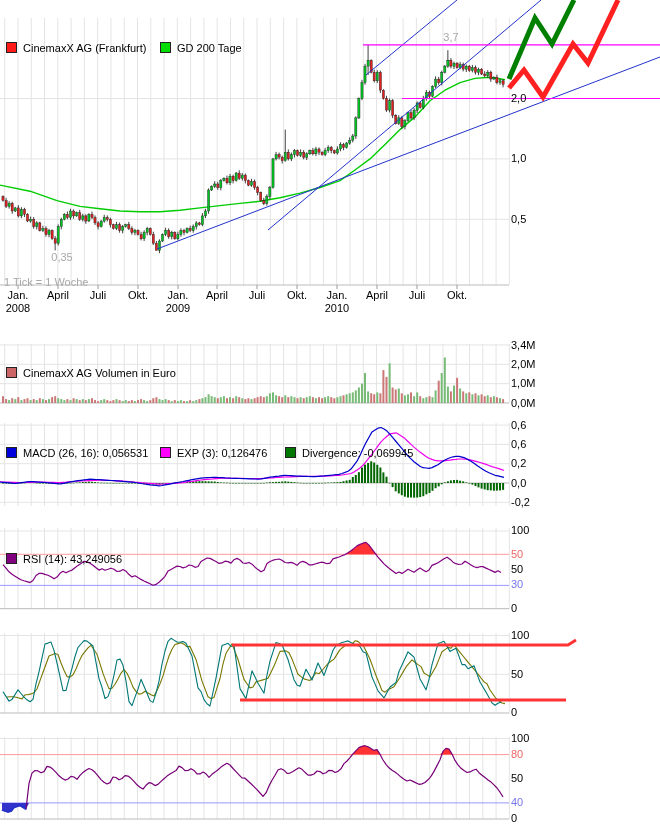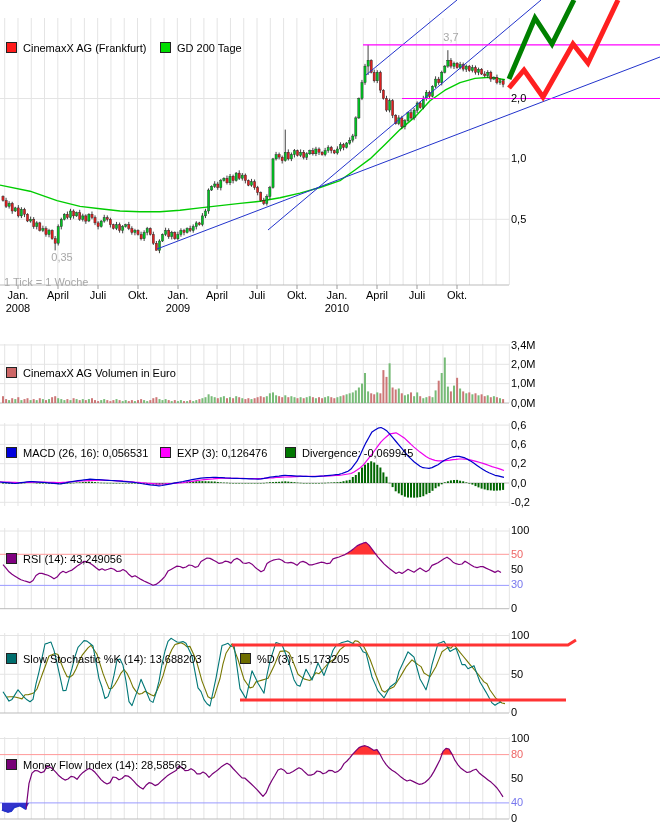--- a/index.html
+++ b/index.html
@@ -1023,30 +1023,23 @@
 
   <div class="legend" style="top:512px">
     <span class="li" style="left:6px"><i class="sw" style="background: rgb(128, 0, 128);"></i><b>RSI (14): 43,249056</b></span>
   </div>
   <span class="ylab" style="top: 524px; color: rgb(0, 0, 0);">100</span>
   <span class="ylab" style="top: 548px; color: rgb(238, 102, 102);">50</span>
   <span class="ylab" style="top: 563px; color: rgb(0, 0, 0);">50</span>
   <span class="ylab" style="top: 578px; color: rgb(119, 119, 238);">30</span>
   <span class="ylab" style="top: 602px; color: rgb(0, 0, 0);">0</span>
 
-  <div class="legend" style="top:612px">
-    <span class="li" style="left:6px"><i class="sw" style="background: rgb(0, 110, 110);"></i><b>Slow Stochastic %K (14): 13,688203</b></span>
-    <span class="li" style="left:240px"><i class="sw" style="background: rgb(110, 110, 0);"></i><b>%D (3): 15,173205</b></span>
-  </div>
   <span class="ylab" style="top:629px">100</span>
   <span class="ylab" style="top:668px">50</span>
   <span class="ylab" style="top:706px">0</span>
 
-  <div class="legend" style="top:718px">
-    <span class="li" style="left:6px"><i class="sw" style="background: rgb(119, 0, 119);"></i><b>Money Flow Index (14): 28,58565</b></span>
-  </div>
   <span class="ylab" style="top: 732px; color: rgb(0, 0, 0);">100</span>
   <span class="ylab" style="top: 748px; color: rgb(238, 102, 102);">80</span>
   <span class="ylab" style="top: 772px; color: rgb(0, 0, 0);">50</span>
   <span class="ylab" style="top: 796px; color: rgb(119, 119, 238);">40</span>
   <span class="ylab" style="top: 812px; color: rgb(0, 0, 0);">0</span>
 
 </div>
 
 </body></html>

